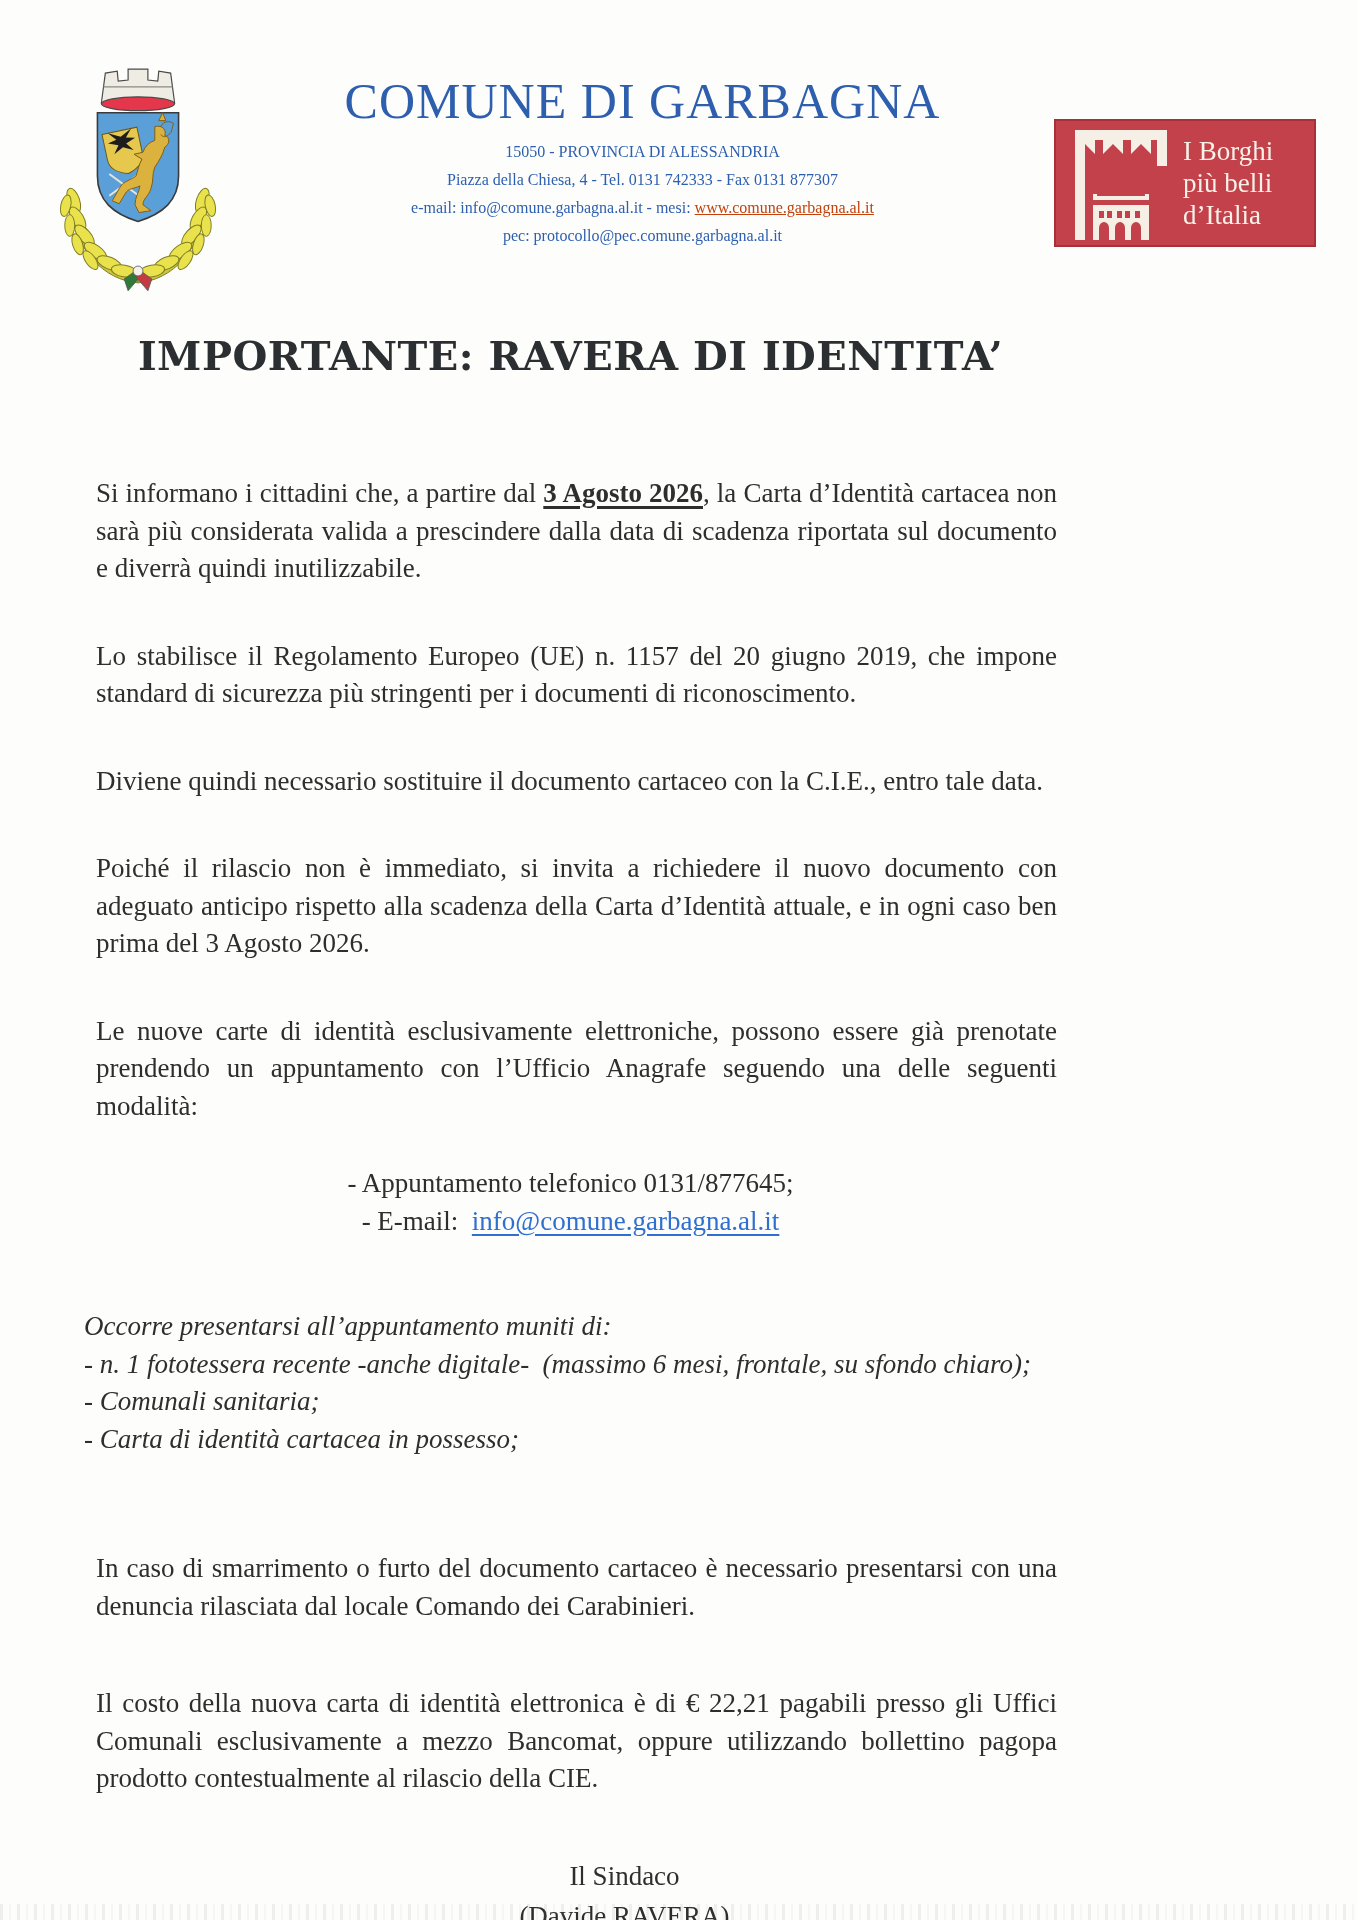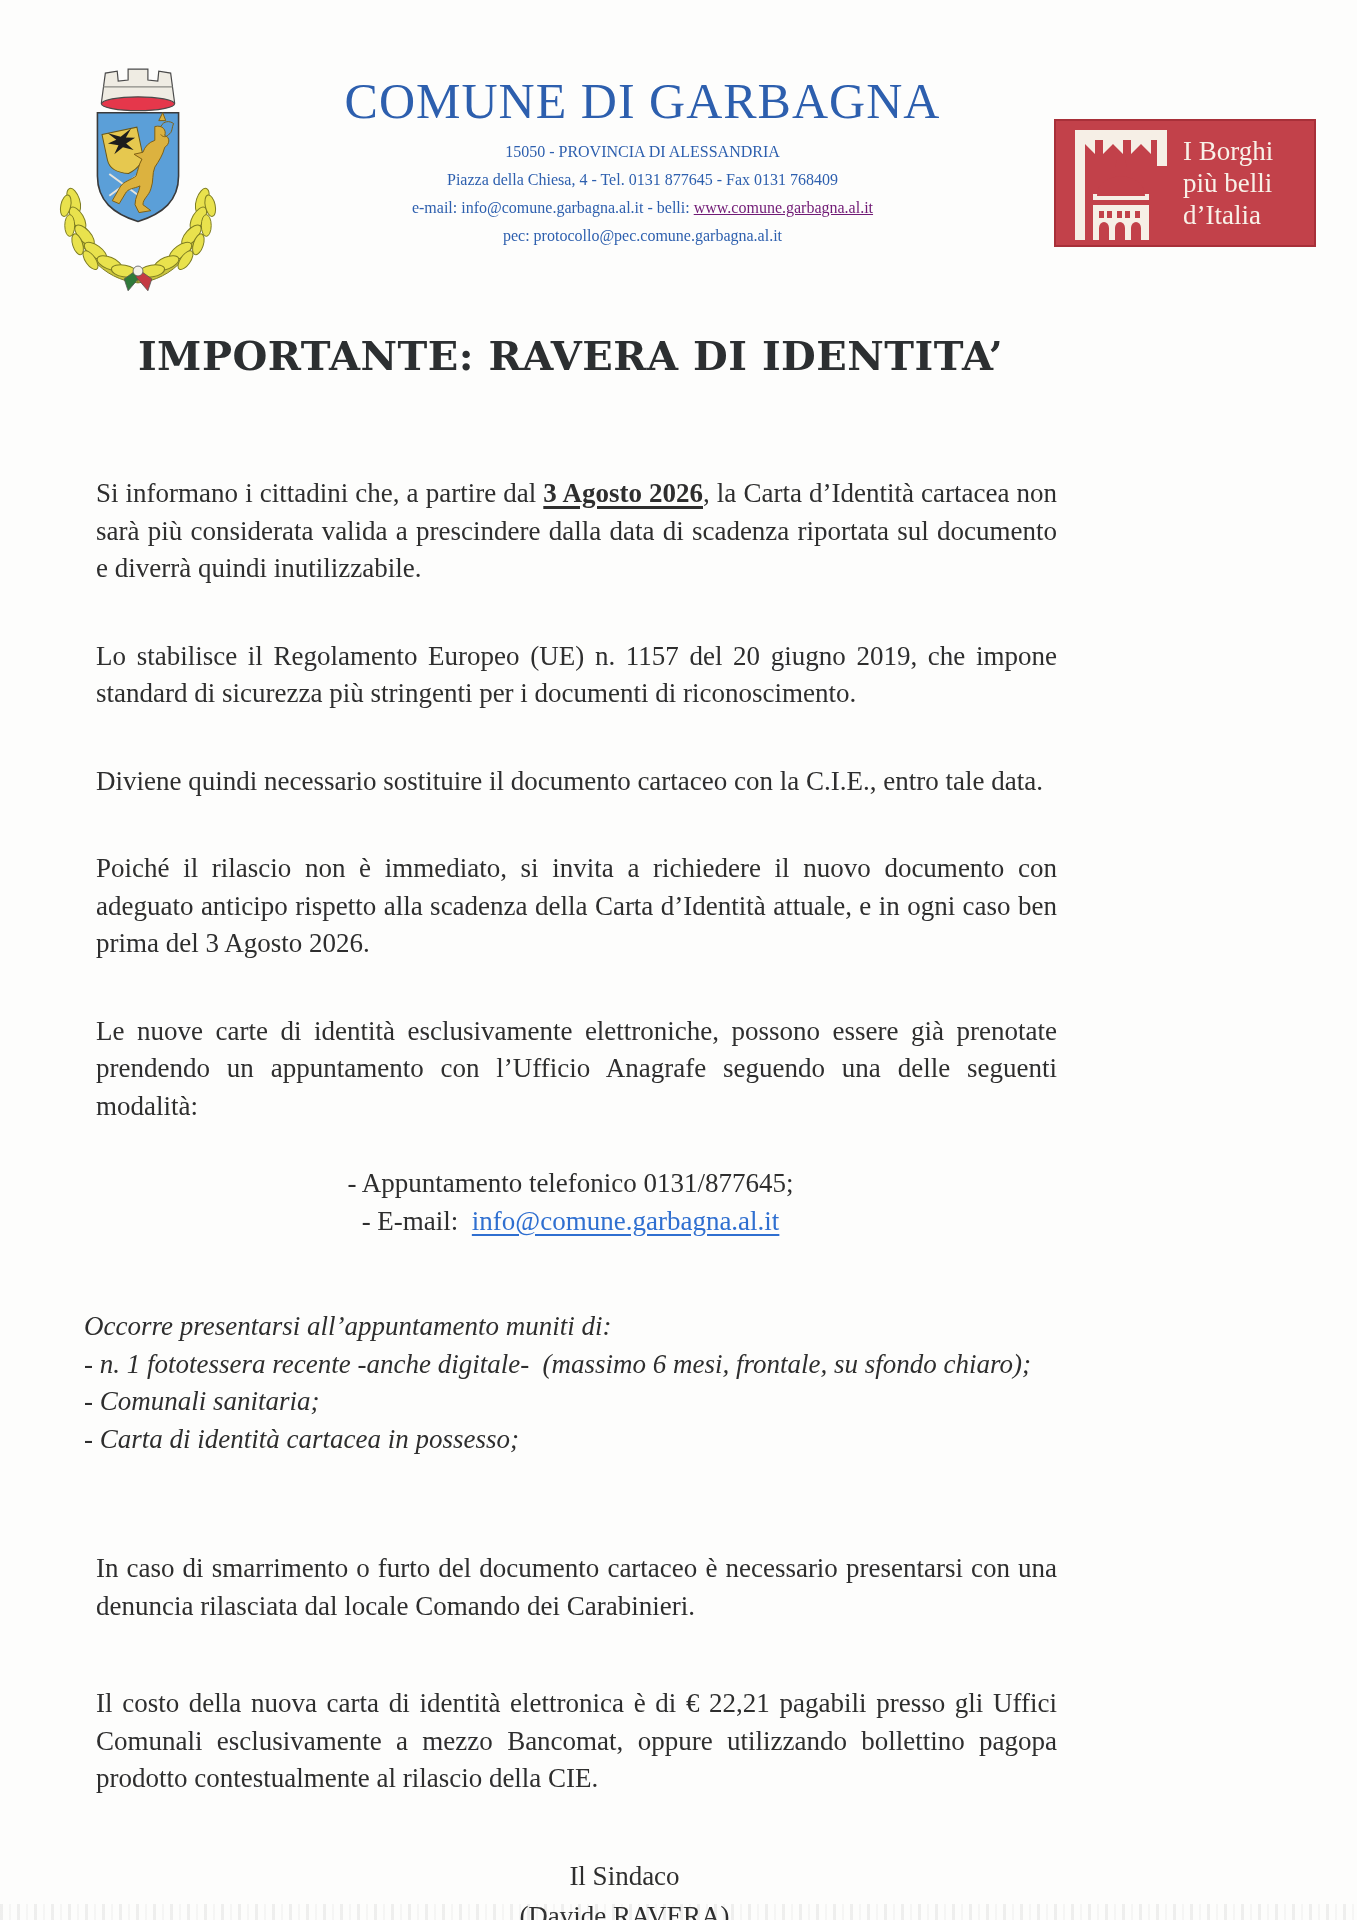--- a/index.html
+++ b/index.html
@@ -27,21 +27,21 @@
   }
   .municipality{
     font-size:50px;
     letter-spacing:1px;
     white-space:nowrap;
     line-height:54px;
     font-weight:400;
     margin:0 0 10px 0;
   }
   .header-sub{font-size:16px;line-height:28px;}
-  .header-sub a, .header-link{color:#701a75;text-decoration:none;}
+  .header-sub a, .header-link{color:#c2410c;text-decoration:none;}
   .u{text-decoration:underline;}
   .borghi{width:264px;height:148px;flex:0 0 auto;margin-top:52px;}
   
   .content{
     margin:34px 0 0 84px;
     width:973px;
   }
   .doc-title{
     text-align:center;
     font-family:"DejaVu Serif", serif;
@@ -146,22 +146,22 @@
         <path d="M112,70 c8,-2 12,4 10,9 c6,2 5,9 0,12 c-2,8 -6,14 -10,20 c-3,7 -1,14 -4,22 c-2,7 -8,10 -8,16 l8,6 l-12,2 l-4,-8 c0,-8 4,-12 5,-19 c-6,3 -12,2 -15,8 l-6,10 l-7,-3 l8,-14 c4,-6 11,-7 16,-11 c2,-6 3,-12 6,-17 l-8,-5 l9,-2 c2,-6 6,-10 12,-12 Z"></path>
         <path d="M118,70 c3,-6 9,-6 13,-3 c-2,4 -1,9 -5,11 c-2,3 -6,3 -8,0" fill="none"></path>
         <path d="M116,64 l4,-8 l3,8 Z" fill="#dcb23f"></path>
       </g>
     </g>
   </svg>
 
   <div class="header-center">
     <div class="municipality">COMUNE DI GARBAGNA</div>
     <div class="header-sub">15050 - PROVINCIA DI ALESSANDRIA</div>
-    <div class="header-sub">Piazza della Chiesa, 4 - Tel. 0131 877645 - Fax 0131 768409</div>
-    <div class="header-sub"><span>e-mail: </span><span>info@comune.garbagna.al.it</span><span> - belli: </span><span class="u header-link">www.comune.garbagna.al.it</span></div>
+    <div class="header-sub">Piazza della Chiesa, 4 - Tel. 0131 742333 - Fax 0131 877307</div>
+    <div class="header-sub"><span>e-mail: </span><span>info@comune.garbagna.al.it</span><span> - mesi: </span><span class="u header-link">www.comune.garbagna.al.it</span></div>
     <div class="header-sub"><span>pec: </span><span>protocollo@pec.comune.garbagna.al.it</span></div>
   </div>
 
   <svg class="borghi" viewBox="0 0 264 148">
     <rect x="2" y="12" width="260" height="126" fill="#c2414a" stroke="#a83039" stroke-width="2"></rect>
     <g>
 
       <path d="M22,132 L22,22 L114,22 L114,58 L104,58 L104,32
                L98,32 L98,46 L88,36 L78,46 L78,32
                L70,32 L70,46 L60,36 L50,46 L50,32

